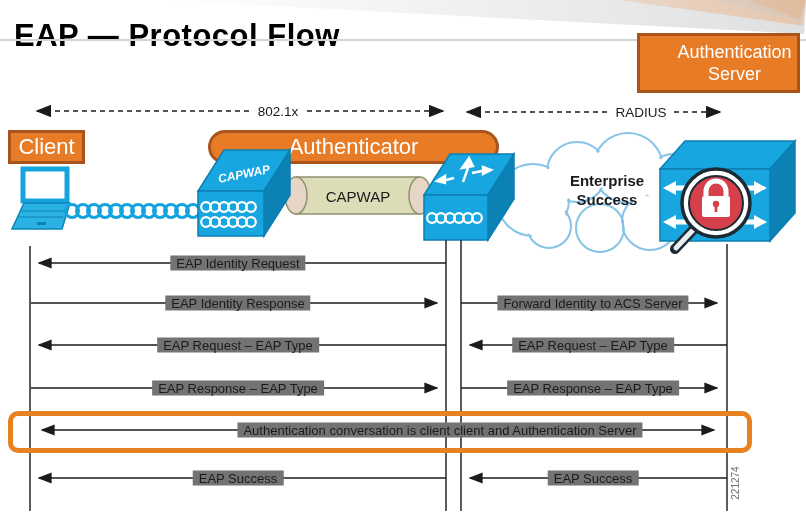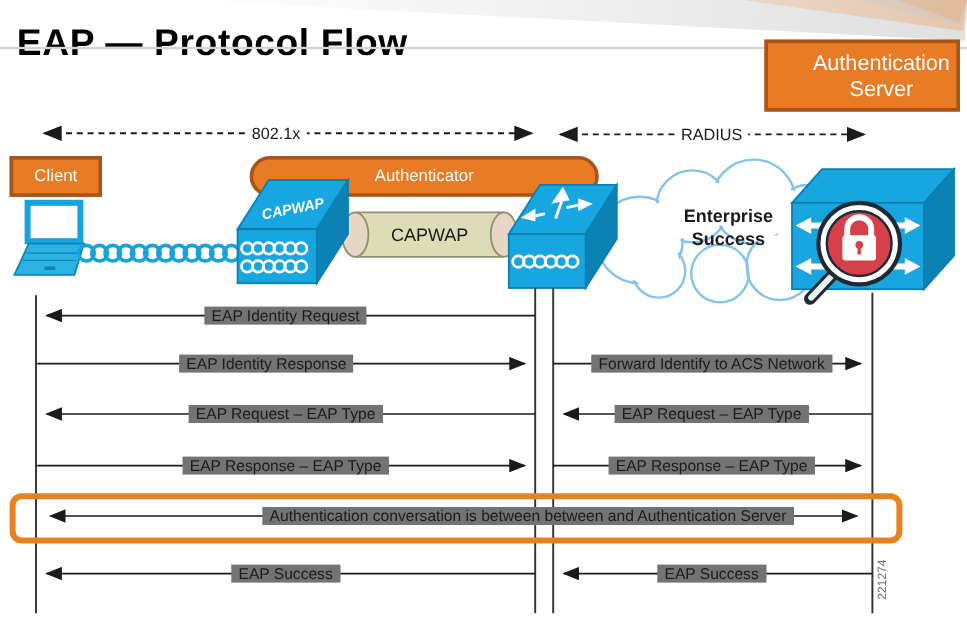--- a/index.html
+++ b/index.html
@@ -17,35 +17,35 @@
        background:linear-gradient(to left,rgba(200,200,200,.4),rgba(255,255,255,0) 85%);}
   .sw4{width:330px;height:20px;transform:rotate(20deg);
        background:linear-gradient(to left,rgba(240,160,90,.28),rgba(255,255,255,0) 85%);}
 
   .title{position:absolute;left:14px;top:18px;font-size:31px;font-weight:bold;
          letter-spacing:.5px;color:#000;white-space:nowrap;}
   .rule{position:absolute;left:0;top:39px;width:806px;height:2px;background:#d4d4d4;}
 
   .obox{position:absolute;background:#e87b25;border:3px solid #a9541b;box-sizing:border-box;
         color:#fff;display:flex;align-items:center;justify-content:center;text-align:center;
-        font-size:14px;line-height:1.25;}
+        font-size:22px;line-height:1.25;}
   .client{left:8px;top:130px;width:77px;height:34px;}
   .authenticator{left:208px;top:130px;width:291px;height:34px;border-radius:17px;}
   .authserver{left:637px;top:33px;width:163px;height:60px;font-size:18px;padding-left:32px;}
 
   svg.layer{position:absolute;left:0;top:0;z-index:1;}
   .lbls{position:absolute;inset:0;z-index:2;pointer-events:none;}
 
   .msg{position:absolute;transform:translate(-50%,-50%);background:#737373;
        padding:0 6px;font-size:13px;white-space:nowrap;}
   .plain{position:absolute;transform:translate(-50%,-50%);font-size:15px;white-space:nowrap;}
   .cloudlbl{position:absolute;left:552px;top:172px;width:110px;text-align:center;
             font-size:15px;font-weight:bold;line-height:1.25;}
   .spanlbl{position:absolute;transform:translate(-50%,-50%);background:#fff;
-           padding:0 5px;font-size:13.5px;white-space:nowrap;}
+           padding:0 5px;font-size:13.5px;white-space:nowrap;margin-left:48px;}
 
   .highlight{position:absolute;left:8px;top:411px;width:744px;height:42px;box-sizing:border-box;
              border:5px solid #e8811f;border-radius:10px;z-index:3;pointer-events:none;}
 
   .footnote{position:absolute;left:706px;top:477px;width:60px;height:12px;text-align:center;
             transform:rotate(-90deg);font-size:10px;color:#6e6e6e;z-index:2;}
 </style>
 </head>
 <body>
 
@@ -223,31 +223,31 @@
   </svg>
 
   <div class="lbls">
     <div class="spanlbl" style="left:230px;top:111px;">802.1x</div>
     <div class="spanlbl" style="left:593px;top:112px;">RADIUS</div>
 
     <div class="plain" style="left:358px;top:196px;">CAPWAP</div>
     <div class="cloudlbl">Enterprise Success</div>
 
     <div class="msg" style="left:238px;top:263px;">EAP Identity Request</div>
-    <div class="msg" style="left:222px;top:303px;">EAP Identity Response</div>
+    <div class="msg" style="left:238px;top:303px;">EAP Identity Response</div>
     <div class="msg" style="left:238px;top:345px;">EAP Request – EAP Type</div>
     <div class="msg" style="left:238px;top:388px;">EAP Response – EAP Type</div>
     <div class="msg" style="left:238px;top:478px;">EAP Success</div>
 
-    <div class="msg" style="left:593px;top:303px;">Forward Identify to ACS Network</div>
+    <div class="msg" style="left:593px;top:303px;">Forward Identity to ACS Server</div>
     <div class="msg" style="left:593px;top:345px;">EAP Request – EAP Type</div>
     <div class="msg" style="left:593px;top:388px;">EAP Response – EAP Type</div>
     <div class="msg" style="left:593px;top:478px;">EAP Success</div>
 
-    <div class="msg" style="left:440px;top:430px;">Authentication conversation is between between and Authentication Server</div>
+    <div class="msg" style="left:440px;top:430px;">Authentication conversation is client client and Authentication Server</div>
   </div>
 
   <div class="obox client">
     <span>Client</span>
   </div>
   <div class="obox authenticator">
     <span>Authenticator</span>
   </div>
   <div class="obox authserver">
     <span>Authentication Server</span>

